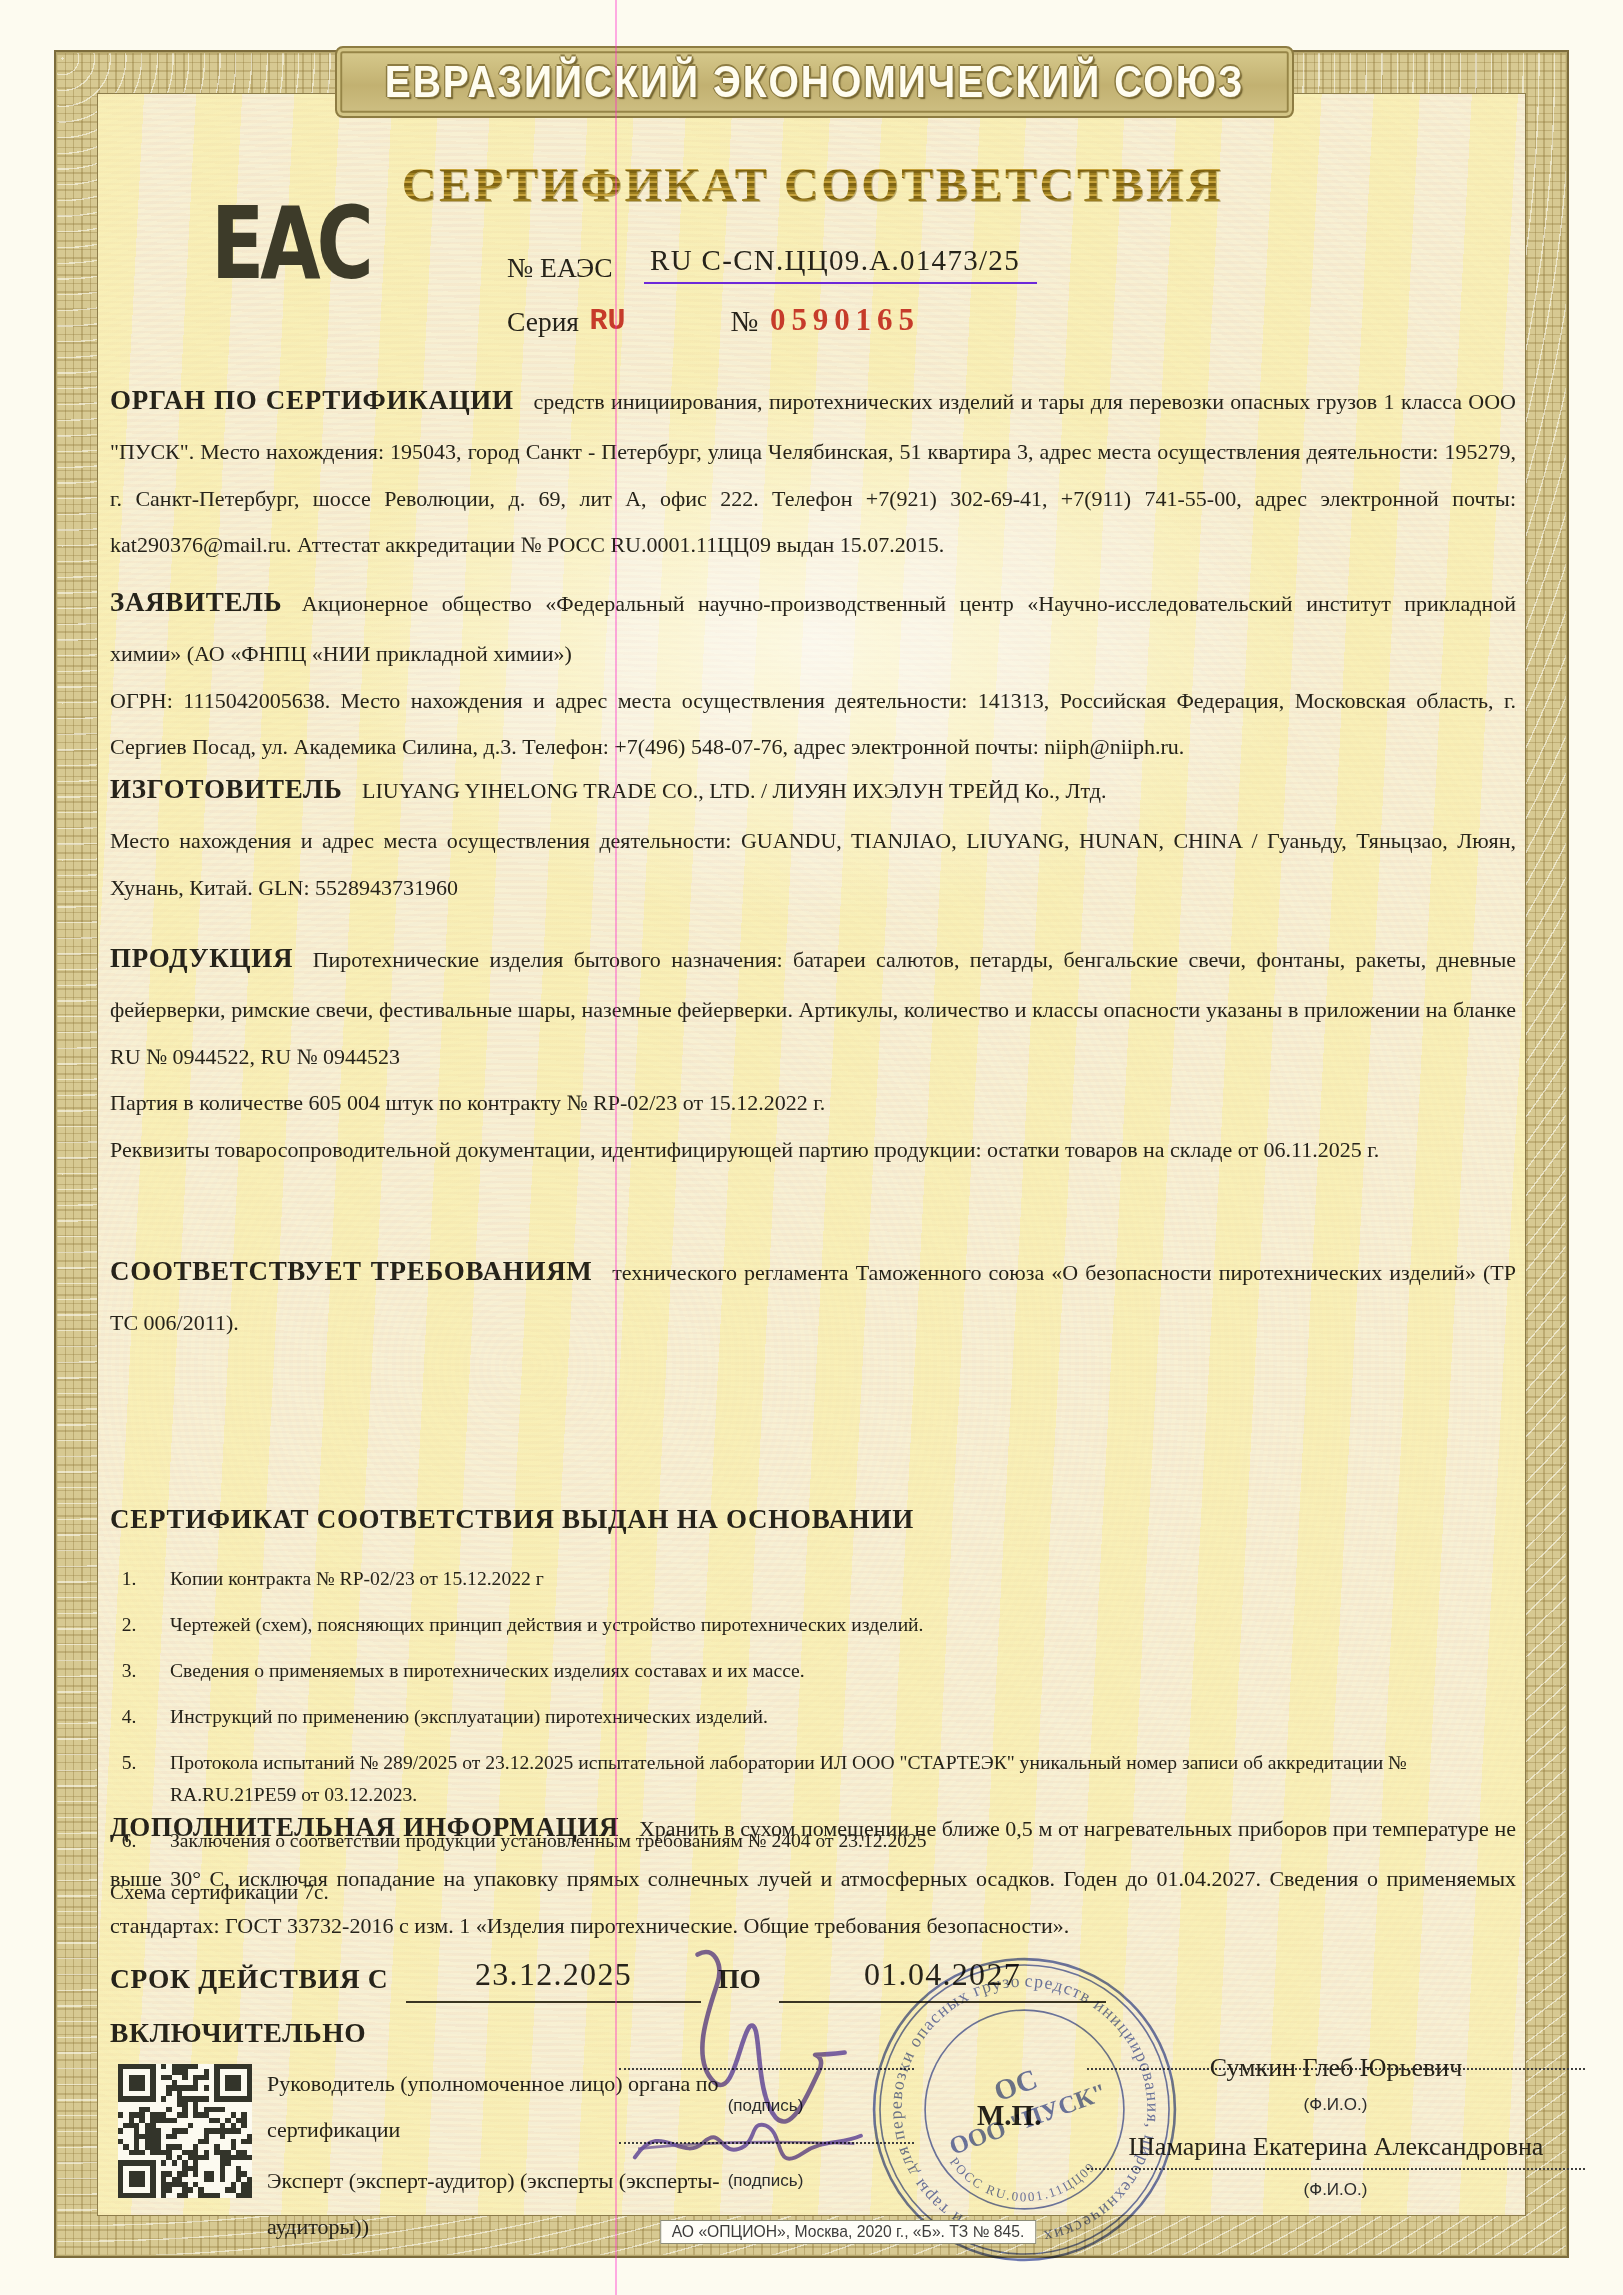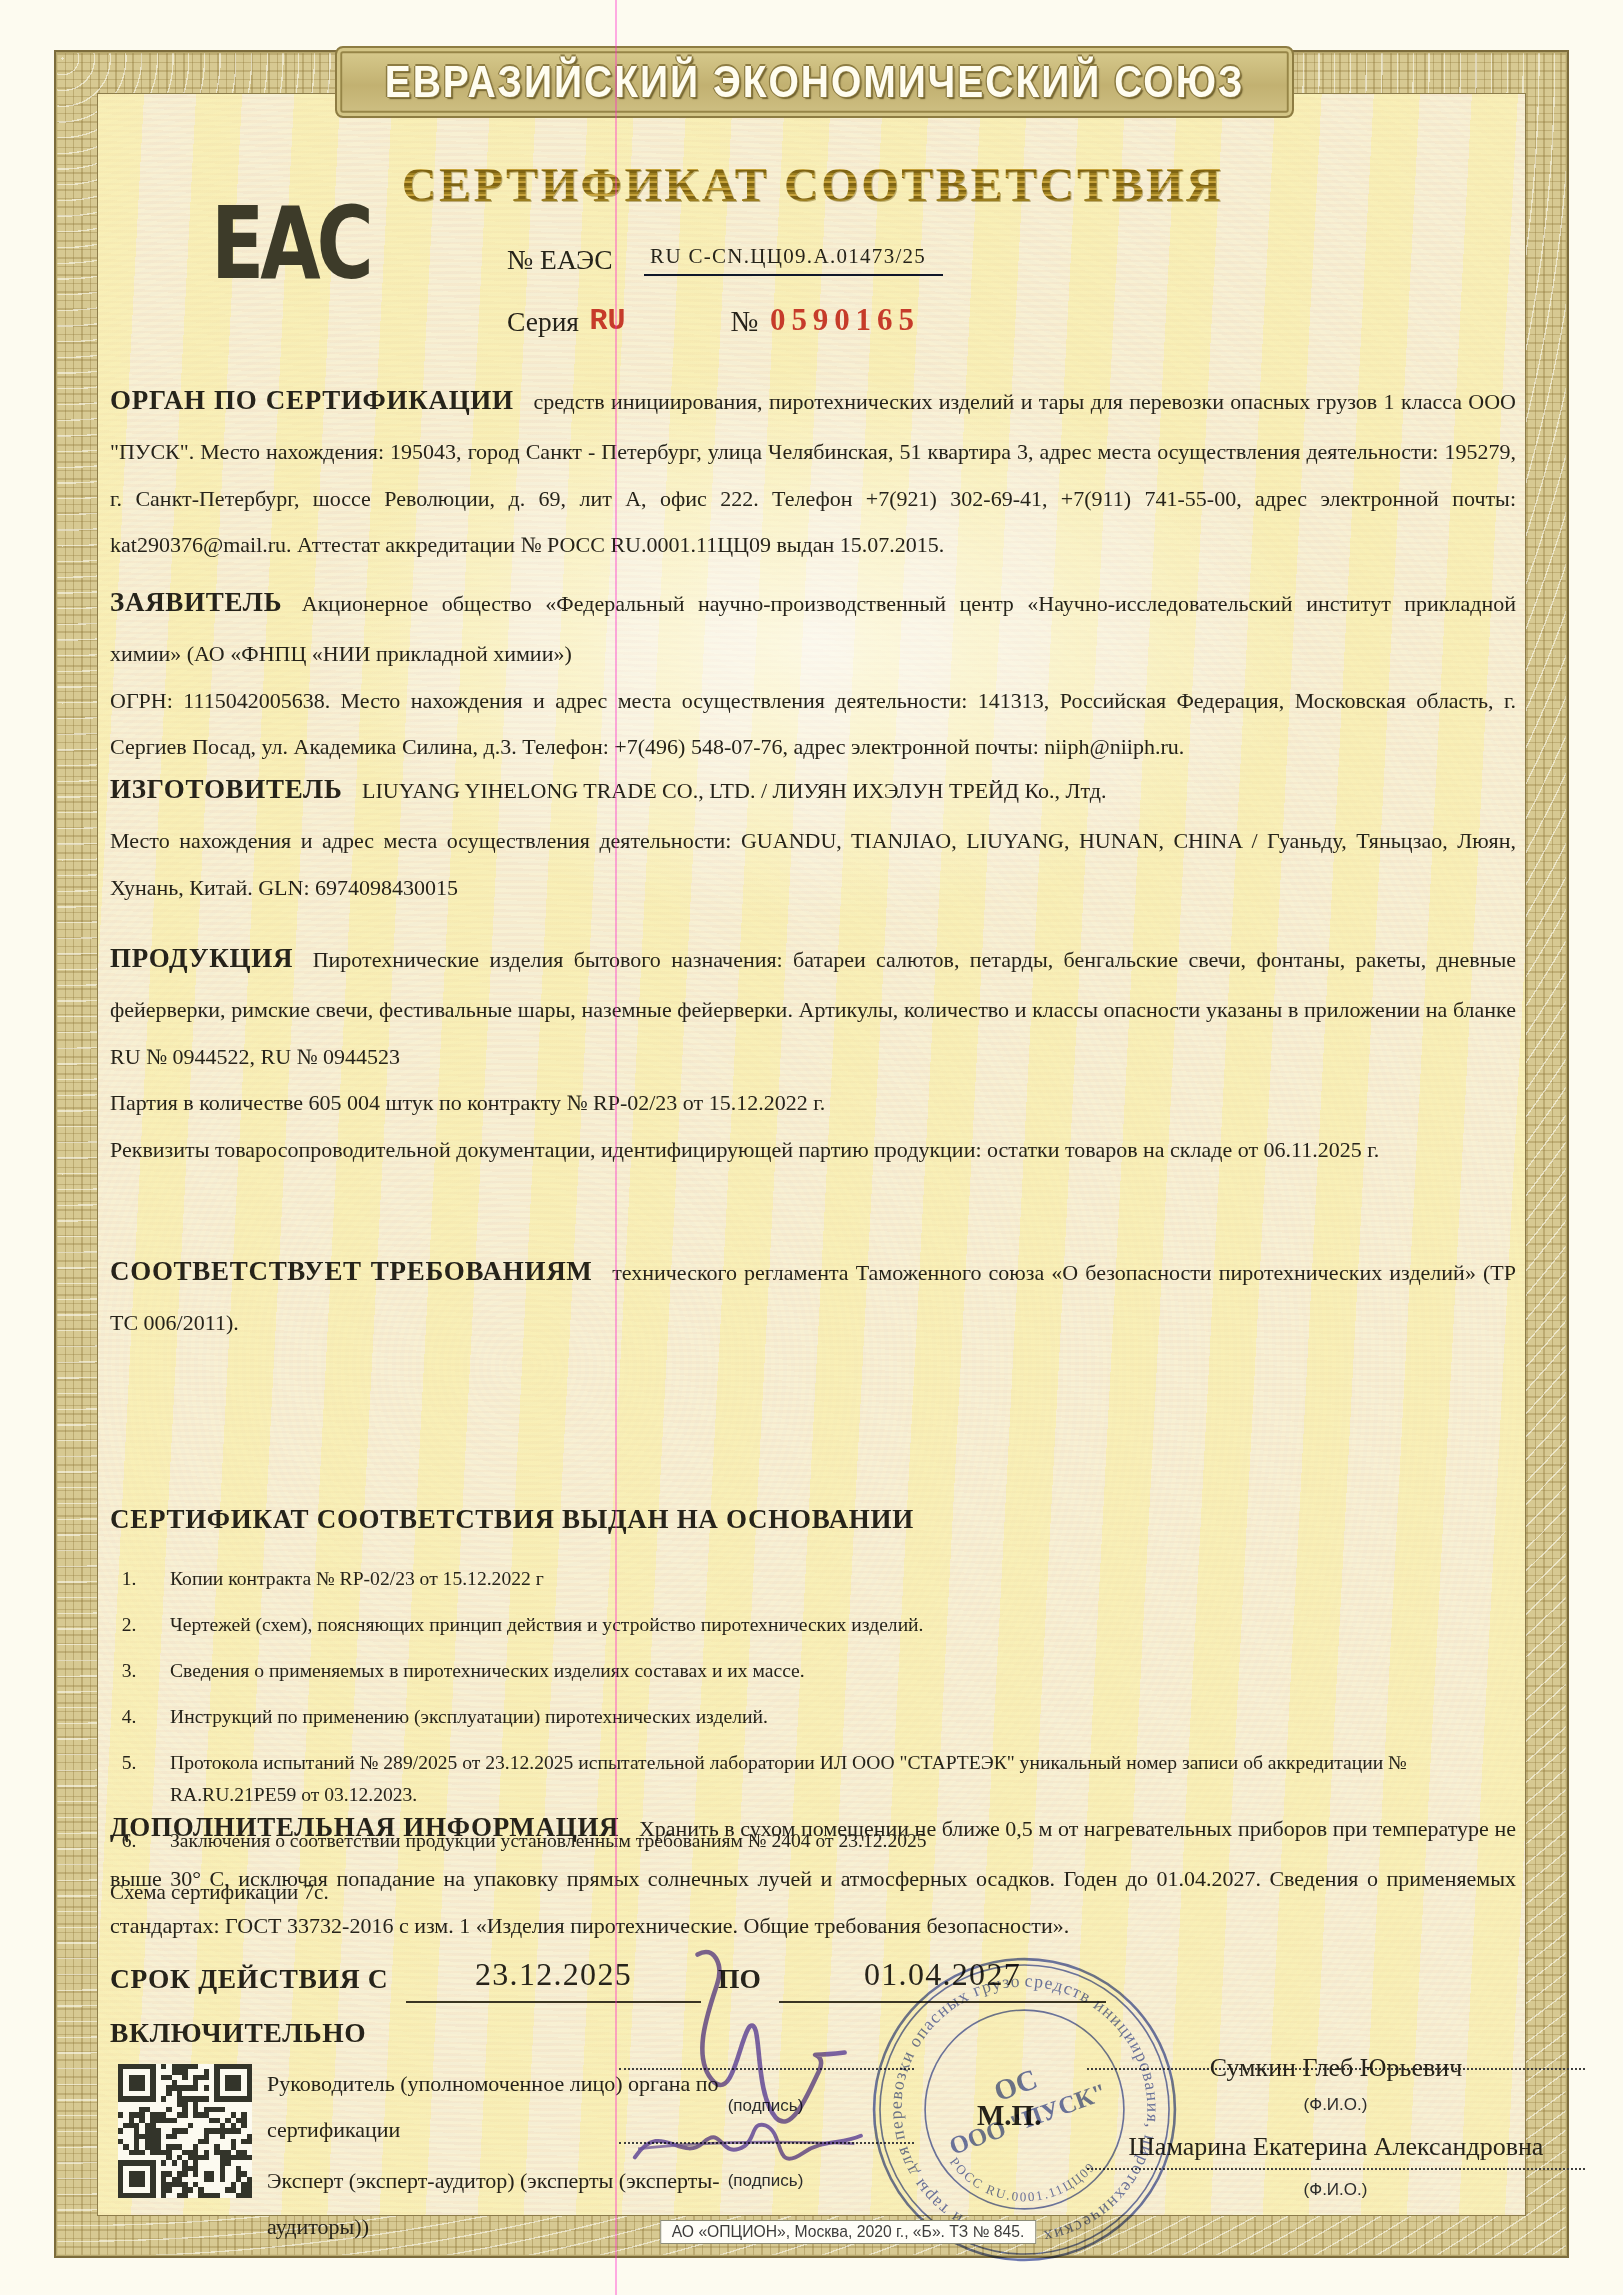--- a/index.html
+++ b/index.html
@@ -41,22 +41,22 @@
         color:#3d3b29;transform:scaleX(.78);transform-origin:left;letter-spacing:-5.2px;}
 
   .doc-title{position:absolute;left:282px;top:157px;width:1061px;text-align:center;z-index:5;
         font-weight:bold;font-size:48px;letter-spacing:2.6px;
         background:repeating-linear-gradient(0deg,#7e6312 0 2.6px,#c8a43c 2.6px 4.6px,#9a7d1f 4.6px 6.5px);
         -webkit-background-clip:text;background-clip:text;color:transparent;
         filter:drop-shadow(1.3px 1.3px 0 rgba(120,95,20,.45));}
 
   .numrow{position:absolute;left:507px;top:244px;display:flex;align-items:flex-end;z-index:5;}
   .numrow .lbl{font-size:27.5px;}
-  .numrow .val{font-size:21px;letter-spacing:1.3px;margin-left:31px;padding:0 17px 5.2px 6.5px;
-        border-bottom:2px solid #0f172a;}
+  .numrow .val{font-size:29px;letter-spacing:1.3px;margin-left:31px;padding:0 17px 5.2px 6.5px;
+        border-bottom:2px solid #6d28d9;}
 
   .serrow{position:absolute;left:507px;top:302px;display:flex;align-items:flex-end;z-index:5;}
   .serrow .lbl{font-size:27.5px;}
   .serrow .ru{font-size:30px;font-weight:bold;margin-left:10.5px;font-family:Liberation Mono, monospace;}
   .serrow .no{font-size:29px;margin-left:105px;}
   .serrow .digits{font-size:31px;letter-spacing:5.9px;margin-left:11.8px;font-weight:bold;}
 
   .sec{position:absolute;left:110px;width:1406px;font-size:22px;line-height:2.12;
         text-align:justify;z-index:5;}
   .sec-h{font-weight:bold;font-size:27px;letter-spacing:0.7px;margin-right:19.6px;white-space:nowrap;}
@@ -131,21 +131,21 @@
     <p><span class="sec-h">ОРГАН ПО СЕРТИФИКАЦИИ</span><span>средств инициирования, пиротехнических изделий и тары для перевозки опасных грузов 1 класса ООО "ПУСК". Место нахождения: 195043, город Санкт - Петербург, улица Челябинская, 51 квартира 3, адрес места осуществления деятельности: 195279, г. Санкт-Петербург, шоссе Революции, д. 69, лит А, офис 222. Телефон +7(921) 302-69-41, +7(911) 741-55-00, адрес электронной почты: kat290376@mail.ru. Аттестат аккредитации № РОСС RU.0001.11ЦЦ09 выдан 15.07.2015.</span></p>
   </div>
 
   <div class="sec" style="top:574px">
     <p><span class="sec-h">ЗАЯВИТЕЛЬ</span><span>Акционерное общество «Федеральный научно-производственный центр «Научно-исследовательский институт прикладной химии» (АО «ФНПЦ «НИИ прикладной химии»)</span></p>
     <p><span>ОГРН: 1115042005638. Место нахождения и адрес места осуществления деятельности: 141313, Российская Федерация, Московская область, г. Сергиев Посад, ул. Академика Силина, д.3. Телефон: +7(496) 548-07-76, адрес электронной почты: niiph@niiph.ru.</span></p>
   </div>
 
   <div class="sec" style="top:761px">
     <p><span class="sec-h">ИЗГОТОВИТЕЛЬ</span><span>LIUYANG YIHELONG TRADE CO., LTD. / ЛИУЯН ИХЭЛУН ТРЕЙД Ко., Лтд.</span></p>
-    <p><span>Место нахождения и адрес места осуществления деятельности: GUANDU, TIANJIAO, LIUYANG, HUNAN, CHINA / Гуаньду, Тяньцзао, Люян, Хунань, Китай. GLN: 6974098430015</span></p>
+    <p><span>Место нахождения и адрес места осуществления деятельности: GUANDU, TIANJIAO, LIUYANG, HUNAN, CHINA / Гуаньду, Тяньцзао, Люян, Хунань, Китай. GLN: 5528943731960</span></p>
   </div>
 
   <div class="sec" style="top:930px">
     <p><span class="sec-h">ПРОДУКЦИЯ</span><span>Пиротехнические изделия бытового назначения: батареи салютов, петарды, бенгальские свечи, фонтаны, ракеты, дневные фейерверки, римские свечи, фестивальные шары, наземные фейерверки. Артикулы, количество и классы опасности указаны в приложении на бланке RU № 0944522, RU № 0944523</span></p>
     <p style="text-align:left">Партия в количестве 605 004 штук по контракту № RP-02/23 от 15.12.2022 г.</p>
     <p>Реквизиты товаросопроводительной документации, идентифицирующей партию продукции: остатки товаров на складе от 06.11.2025 г.</p>
   </div>
 
 
   <div class="sec" style="top:1243px">

